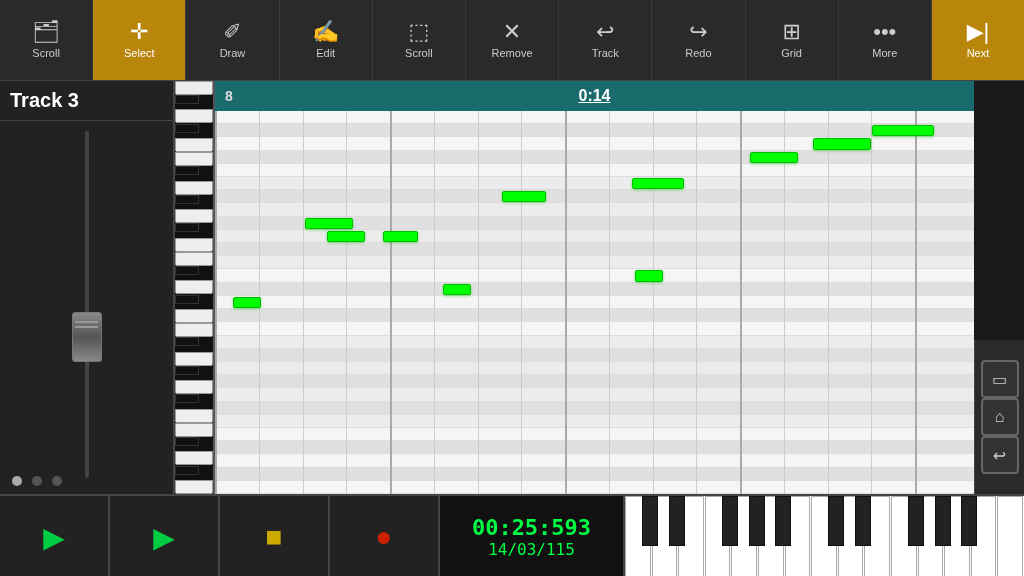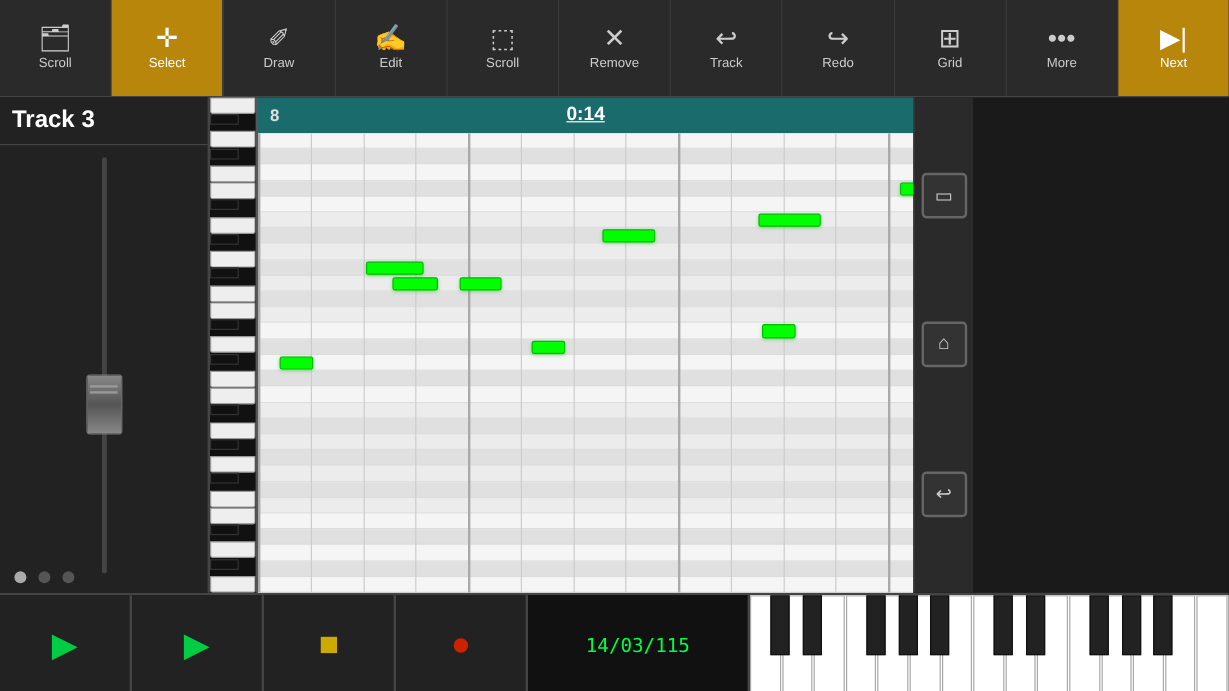--- a/index.html
+++ b/index.html
@@ -39,22 +39,23 @@
     }
     .tool-icon {
       font-size: 22px;
       line-height: 1;
     }
     .tool-btn:last-child { border-right: none; }
 
     
     #main {
       display: flex;
-      width: 811px;
+      width: 1024px;
       height: 413px; 
+      align-items: flex-end;
     }
 
     
     #track-controls {
       width: 175px;
       height: 413px;
       background: #222;
       display: flex;
       flex-direction: column;
       border-right: 2px solid #444;
@@ -517,20 +518,21 @@
   <button class="transport-btn">
     <span class="transport-icon">▶</span>
   </button>
   <button class="transport-btn">
     <span class="transport-icon stop">■</span>
   </button>
   <button class="transport-btn">
     <span class="transport-icon record">●</span>
   </button>
   <div id="time-counter">
+    <div class="counter-top">00:25:593</div>
     <div class="counter-bottom">14/03/115</div>
   </div>
   <div id="mini-piano">
   <div class="mini-key-white" style="left: 0px; width: 25.6px;"></div>
       <div class="mini-key-white" style="left: 26.6px; width: 25.6px;"></div>
       <div class="mini-key-white" style="left: 53.2px; width: 25.6px;"></div>
       <div class="mini-key-white" style="left: 79.8px; width: 25.6px;"></div>
       <div class="mini-key-white" style="left: 106.4px; width: 25.6px;"></div>
       <div class="mini-key-white" style="left: 133px; width: 25.6px;"></div>
       <div class="mini-key-white" style="left: 159.6px; width: 25.6px;"></div>

